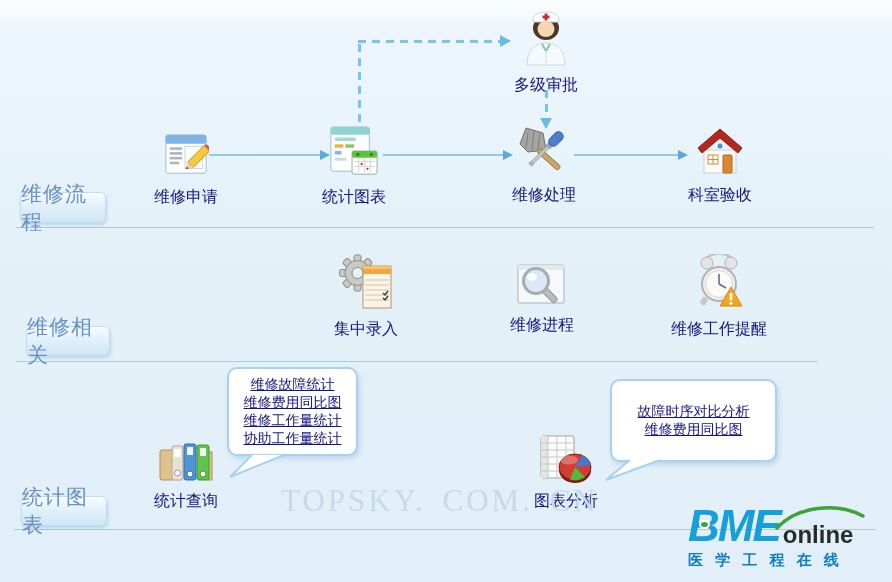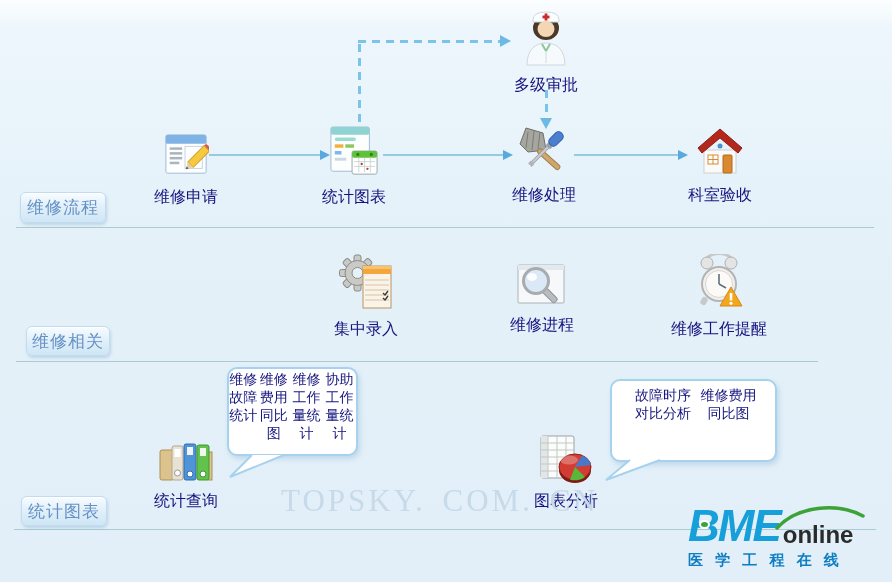--- a/index.html
+++ b/index.html
@@ -13,21 +13,21 @@
   #divider-1 { left:16px; top:227px; width:858px; }
   #divider-2 { left:16px; top:361px; width:802px; }
   #divider-3 { left:14px; top:529px; width:862px; }
 
   
   .section-tag {
     position:absolute; display:flex; align-items:center; justify-content:center;
     border:1px solid #c2dcef; border-radius:6px;
     background:linear-gradient(180deg,#f8fcff 0%, #e2f0fa 45%, #cfe6f5 100%);
     box-shadow:1px 2px 3px rgba(120,160,200,.35), inset 0 1px 0 #ffffff;
-    color:#6591c5; font-family:"Liberation Serif", serif; font-size:17px; letter-spacing:1px;
+    color:#6591c5; font-family:"Liberation Serif", serif; font-size:21px; letter-spacing:1px;
   }
   #tag-flow    { left:20px; top:192px; width:86px; height:31px; }
   #tag-related { left:26px; top:326px; width:84px; height:30px; }
   #tag-stats   { left:21px; top:496px; width:86px; height:30px; }
 
   
   .node { position:absolute; display:flex; flex-direction:column; align-items:center; }
   .node .node-label { margin-top:3px; font-size:16px; color:#14147e; white-space:nowrap; }
   #node-apply    { left:140px; top:130px; width:92px; }
   #node-respond  { left:306px; top:124px; width:96px; }
@@ -69,21 +69,21 @@
     border-left:6px solid transparent; border-right:6px solid transparent;
     border-top:11px solid #6cb9e4;
   }
   #dash-arrow-down { left:540px; top:118px; }
 
   
   .callout {
     position:absolute; background:#ffffff; border:2px solid #a6d2ee; border-radius:10px;
     box-shadow:2px 3px 5px rgba(130,170,210,.35);
     color:#14147e; font-size:14px; text-align:center;
-    display:flex; justify-content:flex-end;
+    display:flex; flex-direction:column; justify-content:center;text-decoration:underline;
   }
   #callout-query    { left:227px; top:367px; width:131px; height:89px; padding:2px 0; }
   #callout-analysis { left:610px; top:379px; width:167px; height:83px; padding:6px 16px; }
   .callout-tail { position:absolute; overflow:visible; }
   #tail-query    { left:222px; top:454px; }
   #tail-analysis { left:598px; top:459px; }
 
   
   #watermark {
     position:absolute; left:281px; top:483px;

